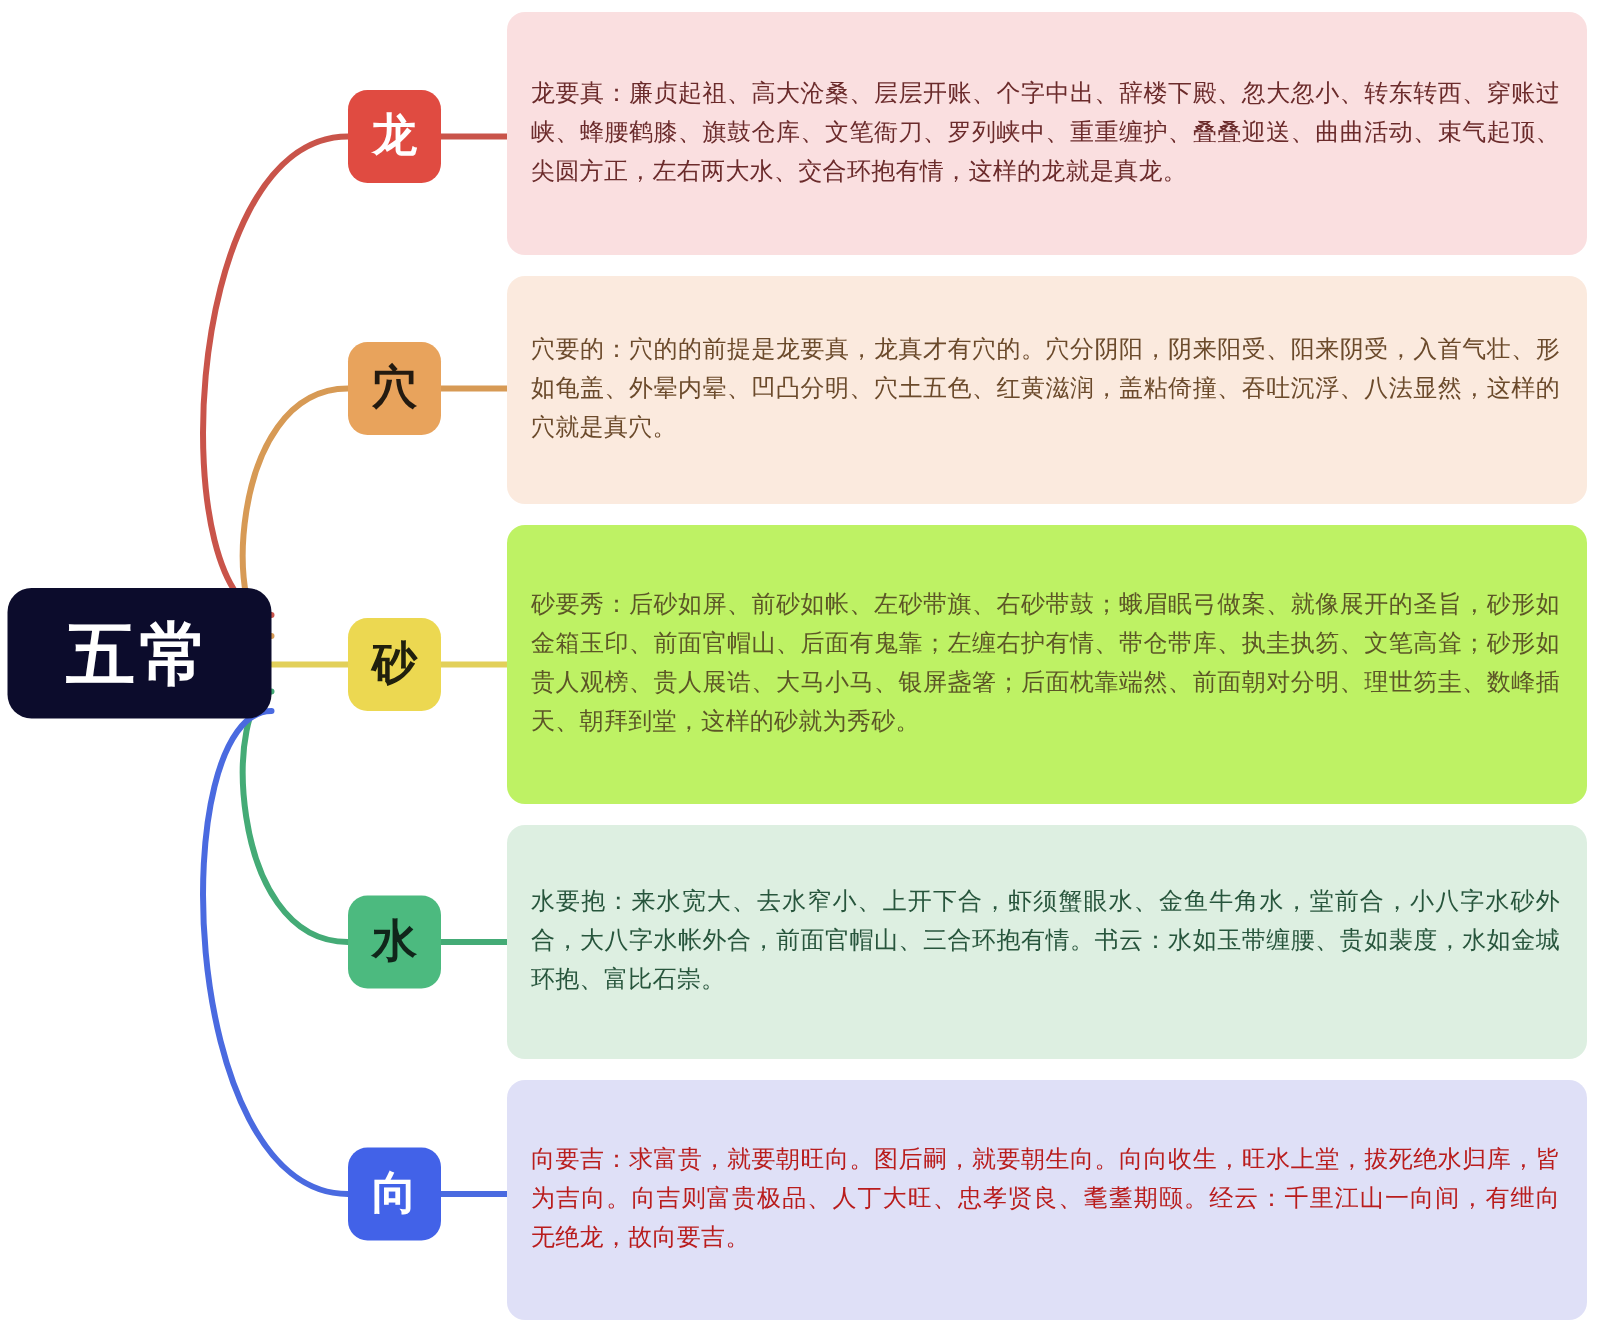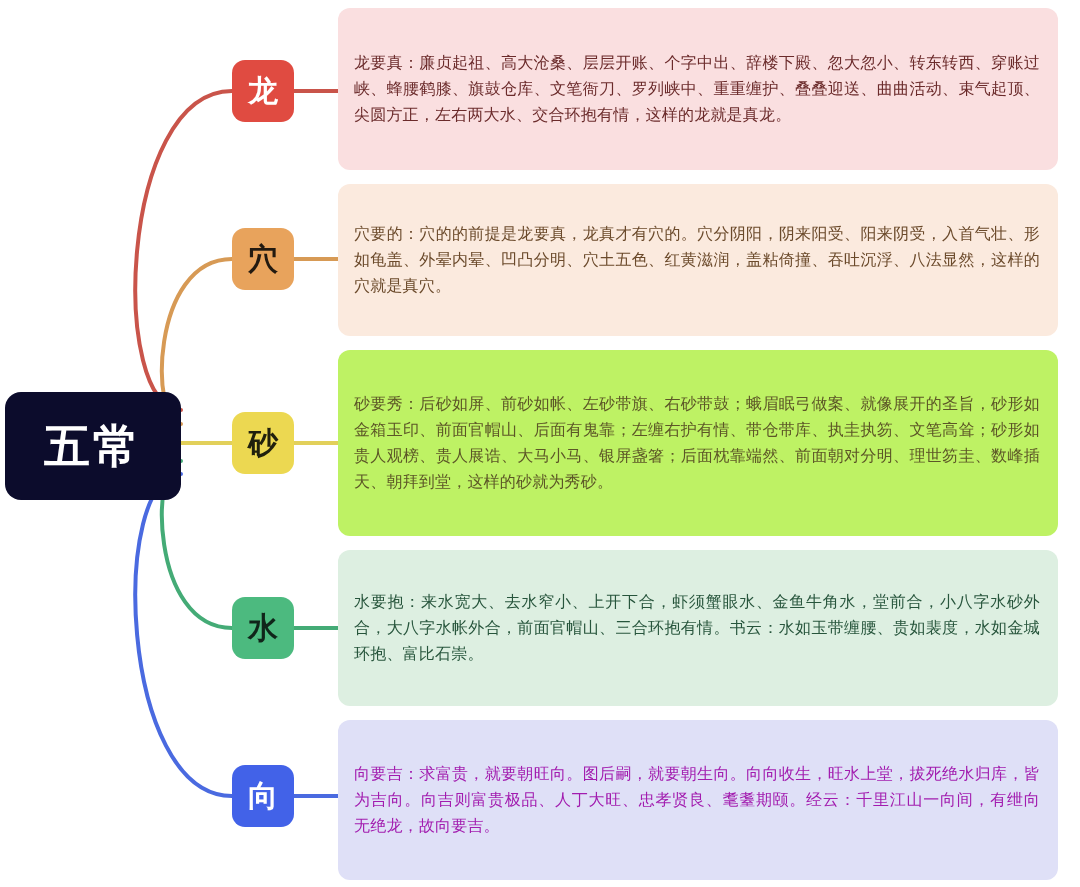--- a/index.html
+++ b/index.html
@@ -29,21 +29,21 @@
     height: 887px;
     pointer-events: none;
   }
 
   
   .root-node {
     position: absolute;
     left: 5px;
     top: 392px;
     width: 176px;
-    height: 108px;
+    height: 87px;
     background: #0c0c2c;
     border-radius: 16px;
     display: flex;
     align-items: center;
     justify-content: center;
     box-sizing: border-box;
   }
   .root-label {
     color: #ffffff;
     font-size: 46px;
@@ -134,17 +134,17 @@
       <div class="panel" style="top: 184px; min-height: 152px; background: rgb(251, 234, 222);">
         <div class="panel-text" style="color: rgb(107, 74, 43);">穴要的：穴的的前提是龙要真，龙真才有穴的。穴分阴阳，阴来阳受、阳来阴受，入首气壮、形如龟盖、外晕内晕、凹凸分明、穴土五色、红黄滋润，盖粘倚撞、吞吐沉浮、八法显然，这样的穴就是真穴。</div>
       </div>
       <div class="panel" style="top: 350px; min-height: 186px; background: #bef264;">
         <div class="panel-text" style="color: rgb(92, 86, 39);">砂要秀：后砂如屏、前砂如帐、左砂带旗、右砂带鼓；蛾眉眠弓做案、就像展开的圣旨，砂形如金箱玉印、前面官帽山、后面有鬼靠；左缠右护有情、带仓带库、执圭执笏、文笔高耸；砂形如贵人观榜、贵人展诰、大马小马、银屏盏箸；后面枕靠端然、前面朝对分明、理世笏圭、数峰插天、朝拜到堂，这样的砂就为秀砂。</div>
       </div>
       <div class="panel" style="top: 550px; min-height: 156px; background: rgb(221, 239, 225);">
         <div class="panel-text" style="color: rgb(39, 85, 60);">水要抱：来水宽大、去水窄小、上开下合，虾须蟹眼水、金鱼牛角水，堂前合，小八字水砂外合，大八字水帐外合，前面官帽山、三合环抱有情。书云：水如玉带缠腰、贵如裴度，水如金城环抱、富比石崇。</div>
       </div>
       <div class="panel" style="top: 720px; min-height: 160px; background: rgb(223, 224, 247);">
-        <div class="panel-text" style="color: #a21caf;">向要吉：求富贵，就要朝旺向。图后嗣，就要朝生向。向向收生，旺水上堂，拔死绝水归库，皆为吉向。向吉则富贵极品、人丁大旺、忠孝贤良、耄耋期颐。经云：千里江山一向间，有绁向　无绝龙，故向要吉。</div>
+        <div class="panel-text" style="color: #b91c1c;">向要吉：求富贵，就要朝旺向。图后嗣，就要朝生向。向向收生，旺水上堂，拔死绝水归库，皆为吉向。向吉则富贵极品、人丁大旺、忠孝贤良、耄耋期颐。经云：千里江山一向间，有绁向　无绝龙，故向要吉。</div>
       </div>
     </div>
 
 </div>
 
 </body></html>

